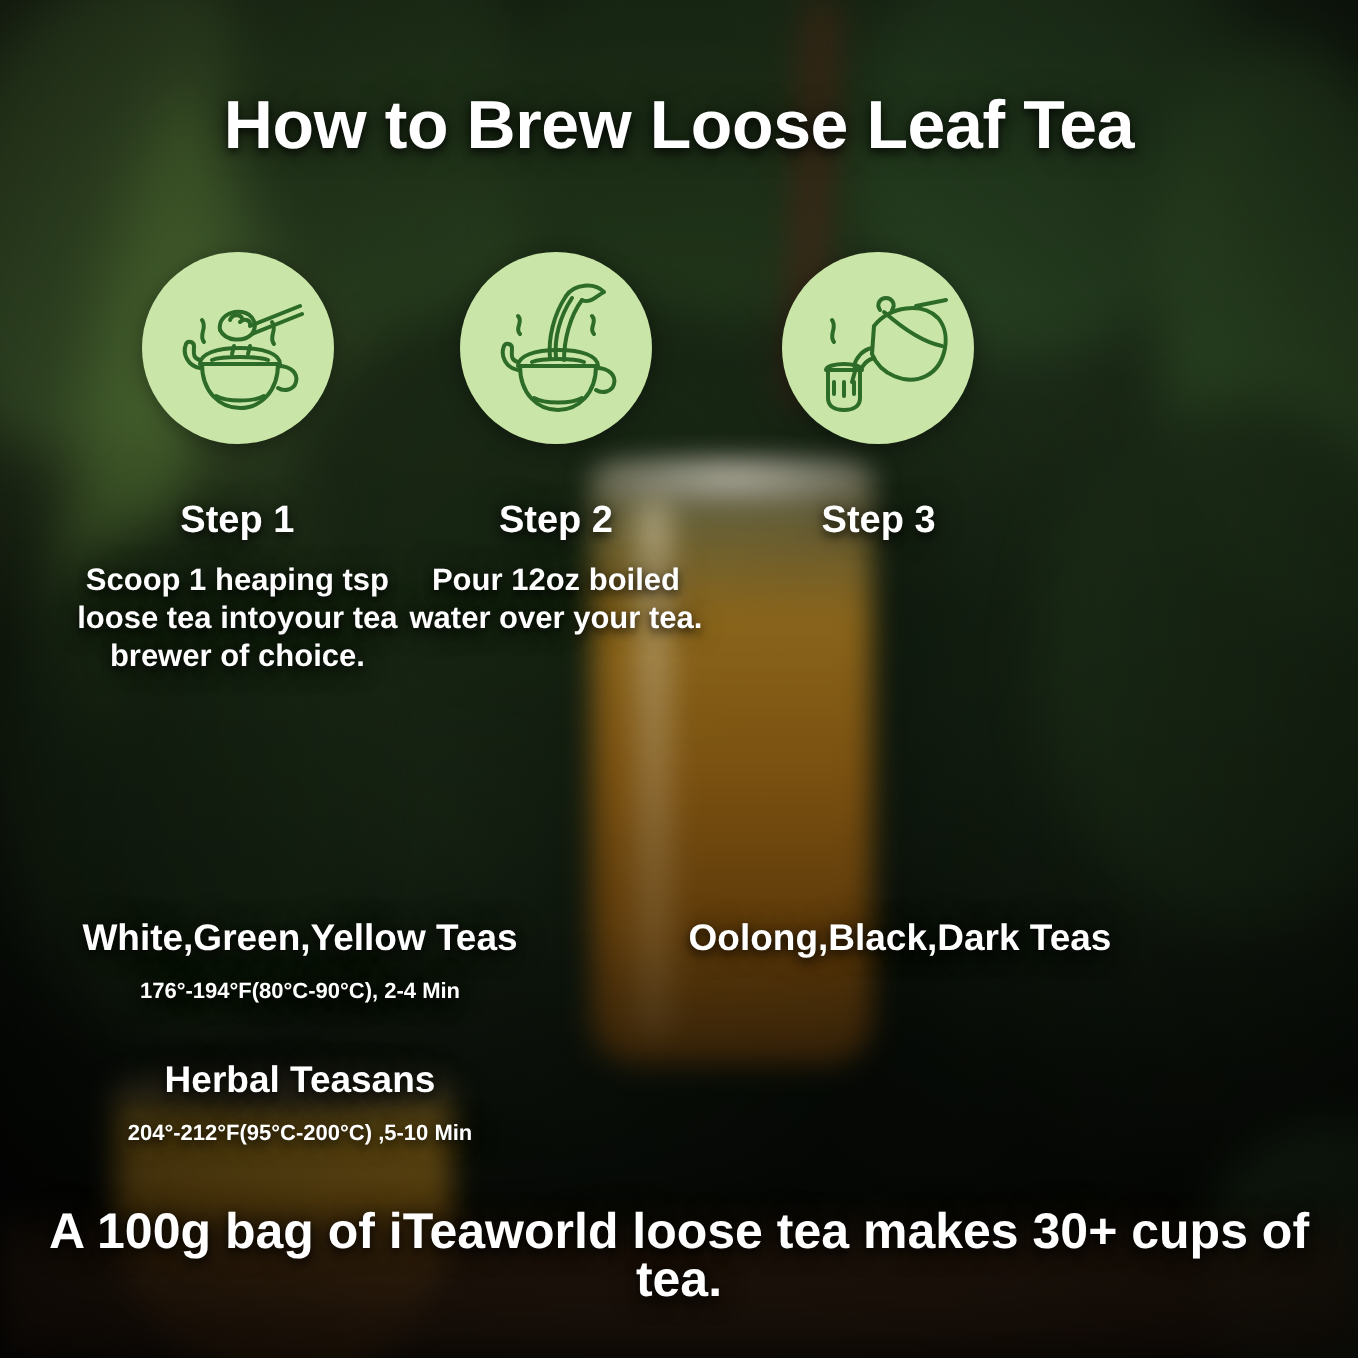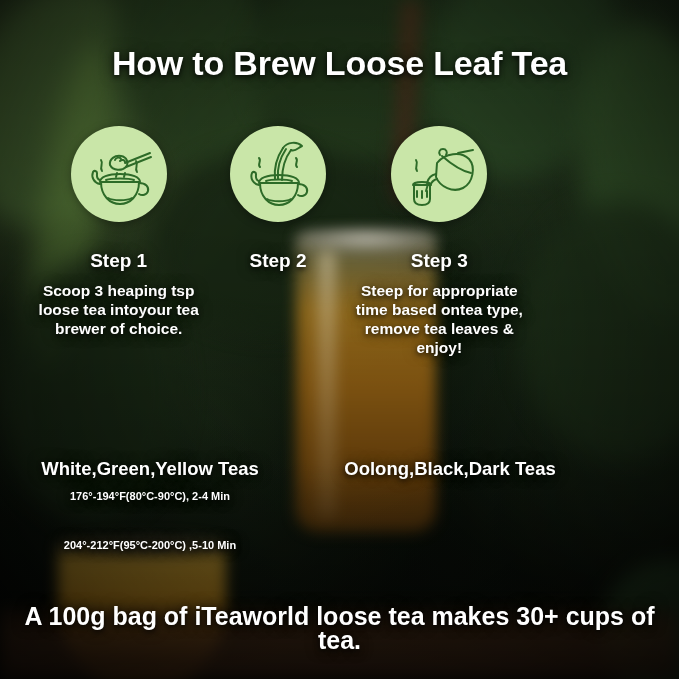--- a/index.html
+++ b/index.html
@@ -245,21 +245,21 @@
               <path d="M44 26 L69 16"></path>
 
               <path d="M28 24 C27 18 33 14 39 15 C45 16 47 22 44 26 C40 30 31 30 28 24 Z"></path>
 
               <path d="M33 19 C34 16 38 16 39 18"></path>
               <path d="M38 20 C40 18 43 19 43 21"></path>
             </svg>
           </span>
         </div>
         <div class="step-title shadowed">Step 1</div>
-        <div class="step-text shadowed">Scoop 3 heaping tsp loose tea intoyour tea brewer of choice.</div>
+        <div class="step-text shadowed">Scoop 1 heaping tsp loose tea intoyour tea brewer of choice.</div>
       </div>
 
       <div class="step step-2">
         <div class="badge">
           <span>
             <svg width="74" height="70" viewBox="0 0 74 70" fill="none" stroke="#2d6b28" stroke-width="2" stroke-linecap="round" stroke-linejoin="round">
 
               <path d="M19 28 C16 25 21 22 18 19"></path>
               <path d="M56 28 C53 25 58 22 55 19"></path>
 
@@ -275,20 +275,21 @@
 
               <path d="M34 40 C33 30 36 18 42 9"></path>
               <path d="M41 41 C41 31 44 19 50 11"></path>
               <path d="M37 40 C36 30 39 19 45 10"></path>
 
               <path d="M42 9 C46 3 56 2 61 7 C57 9 54 13 50 11"></path>
             </svg>
           </span>
         </div>
         <div class="step-title shadowed">Step 2</div>
+        <div class="step-text shadowed">Pour 12oz boiled water over your tea.</div>
       </div>
 
       <div class="step step-3">
         <div class="badge">
           <span>
             <svg width="76" height="66" viewBox="0 0 76 66" fill="none" stroke="#2d6b28" stroke-width="2" stroke-linecap="round" stroke-linejoin="round">
 
               <path d="M16 30 C13 26 18 23 15 19"></path>
 
               <path d="M36 22 C44 12 60 10 68 18 C75 26 72 42 62 47 C52 52 39 46 35 36 Z"></path>
@@ -306,38 +307,38 @@
 
               <path d="M13 44 L13 58 C13 62 16 64 21 64 C26 64 29 62 29 58 L29 44 Z"></path>
               <path d="M12 44 C12 42 17 41 21 41 C25 41 30 42 30 44"></path>
               <path d="M16 56 L16 50"></path>
               <path d="M21 57 L21 50"></path>
               <path d="M26 56 L26 50"></path>
             </svg>
           </span>
         </div>
         <div class="step-title shadowed">Step 3</div>
-        <div class="step-text shadowed">Steep for appropriate time based ontea type, remove tea leaves &amp; enjoy!</div>
       </div>
 
     </div>
 
 
     <div class="tt-row tt-row-1">
       <div class="tt-col">
         <div class="tt-name shadowed">White,Green,Yellow Teas</div>
         <div class="tt-val shadowed">176°-194°F(80°C-90°C), 2-4 Min</div>
       </div>
       <div class="tt-col">
         <div class="tt-name shadowed">Oolong,Black,Dark Teas</div>
       </div>
     </div>
 
     <div class="tt-row tt-single">
       <div class="tt-col">
+        <div class="tt-name shadowed">Herbal Teasans</div>
         <div class="tt-val shadowed">204°-212°F(95°C-200°C) ,5-10 Min</div>
       </div>
     </div>
 
     <div class="footer shadowed">A 100g bag of iTeaworld loose tea makes 30+ cups of tea.</div>
 
   </div>
 </div>
 
 </body></html>

